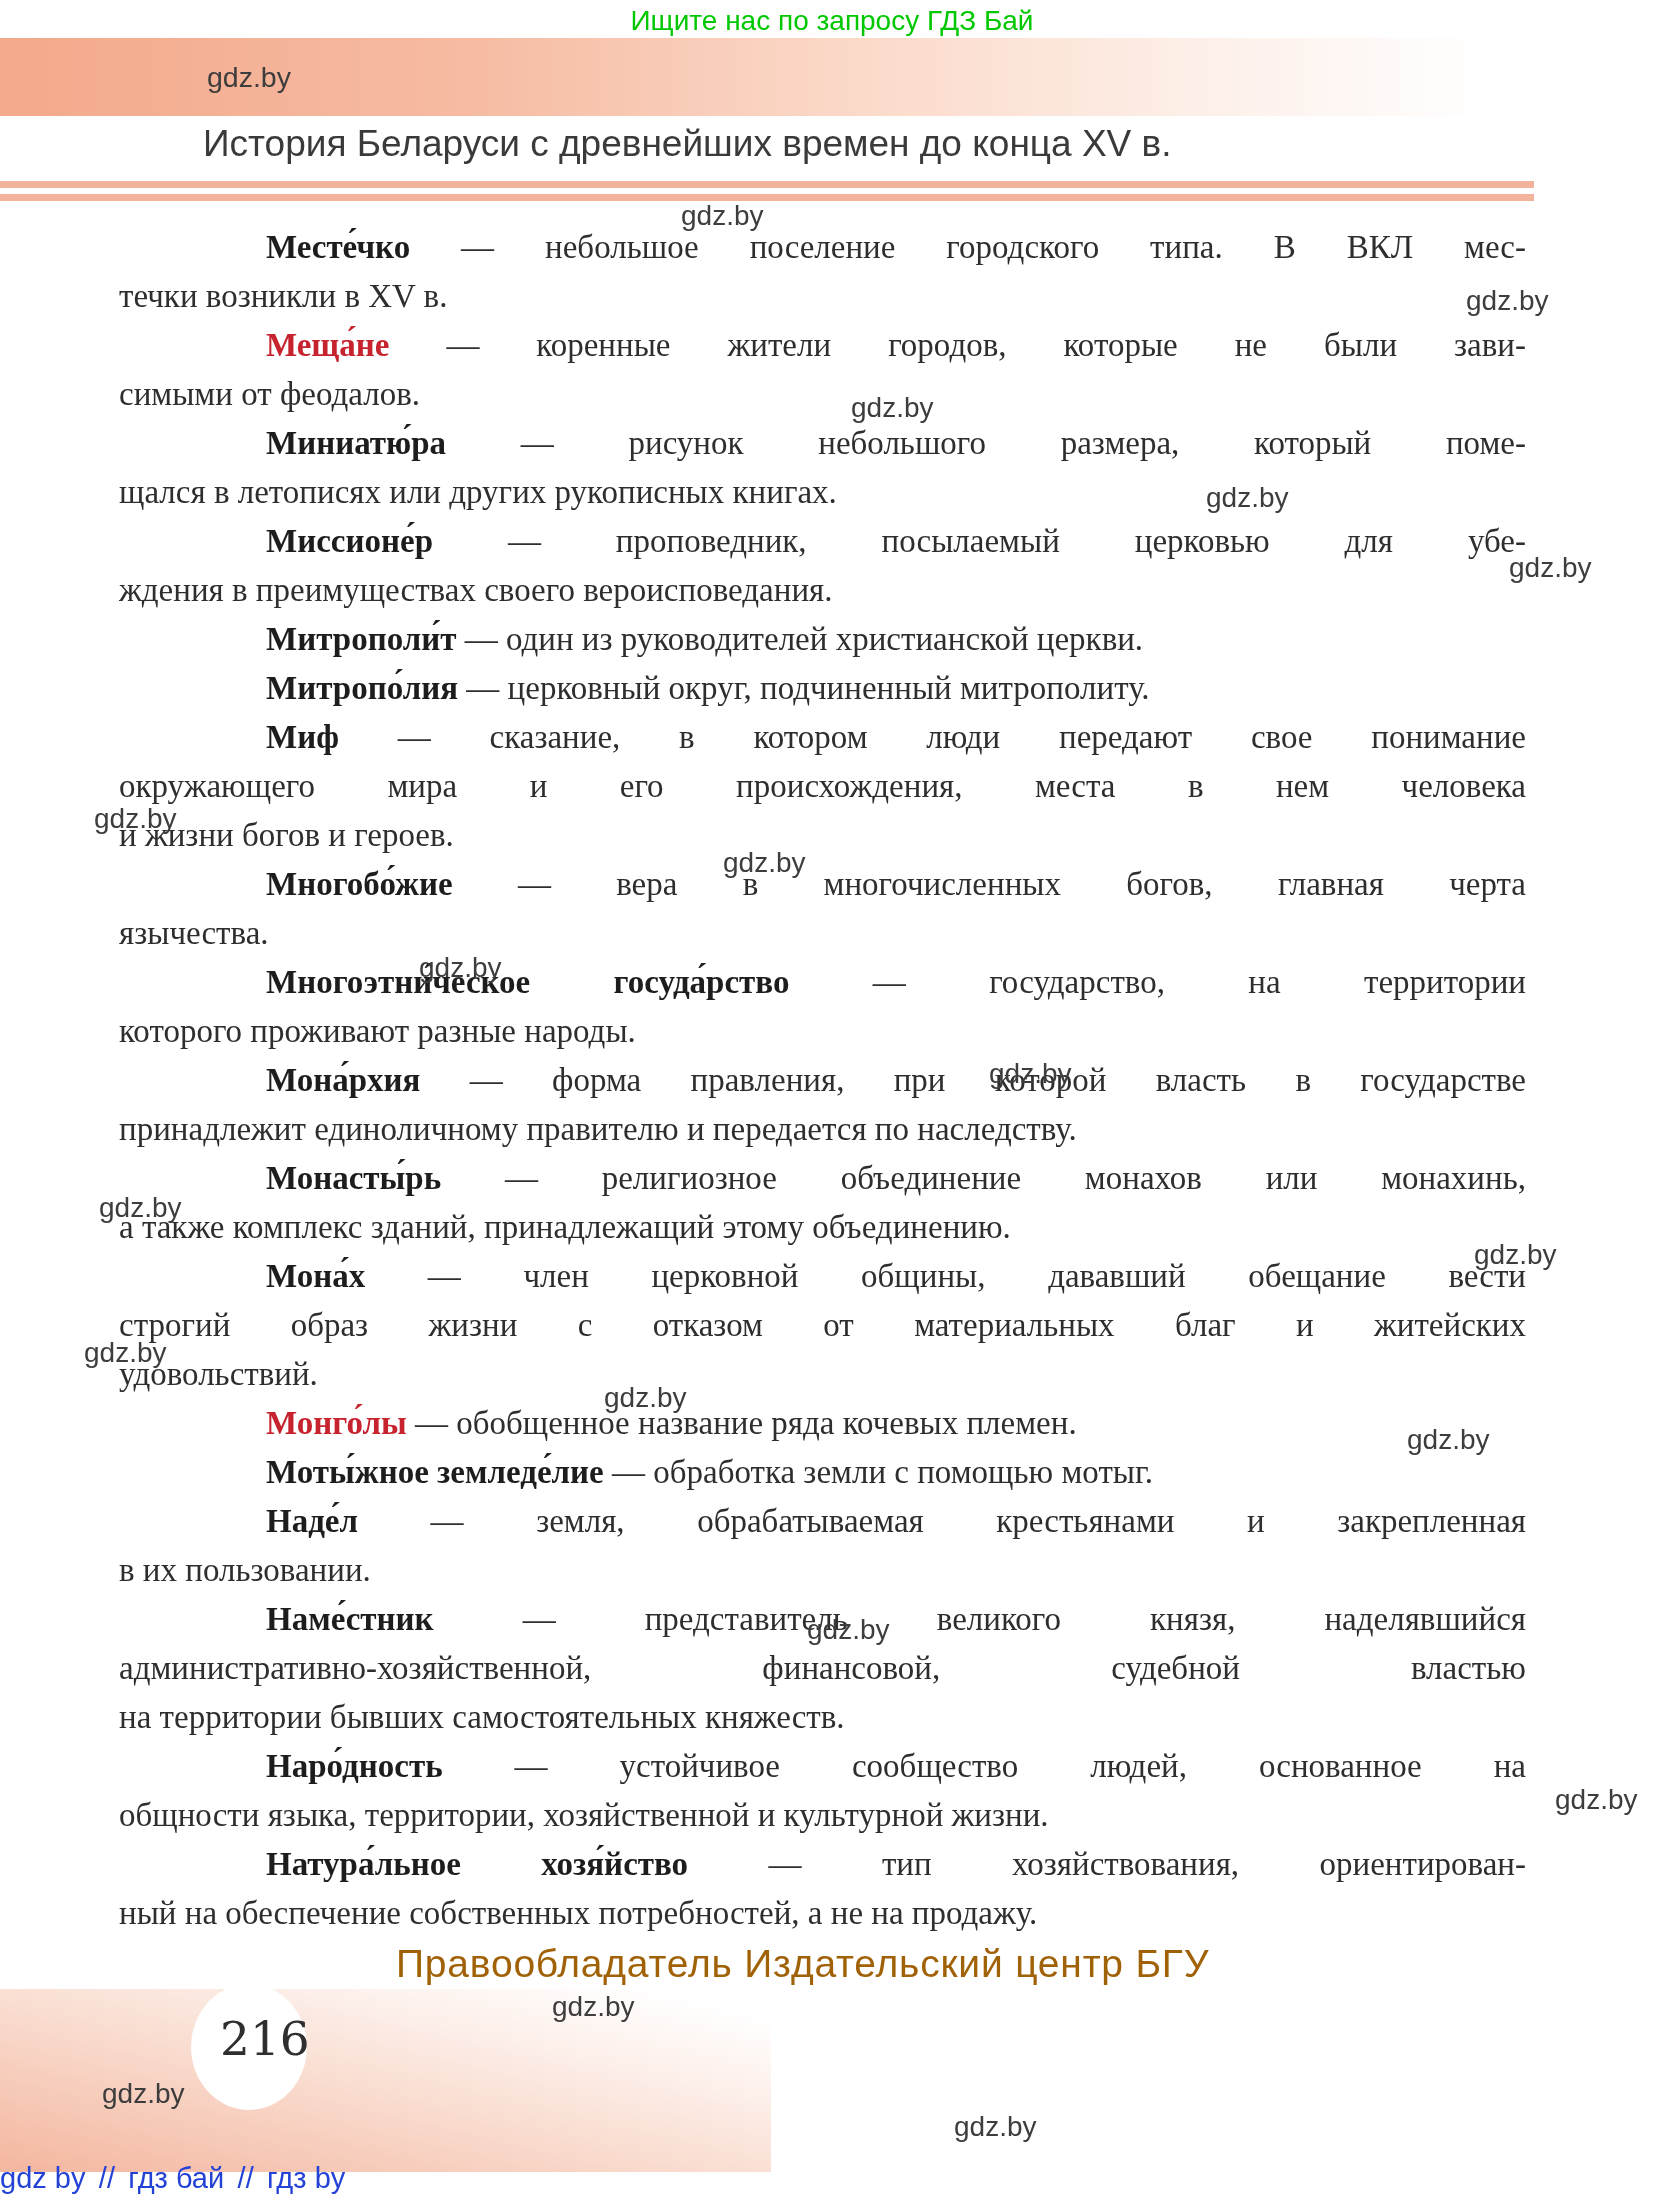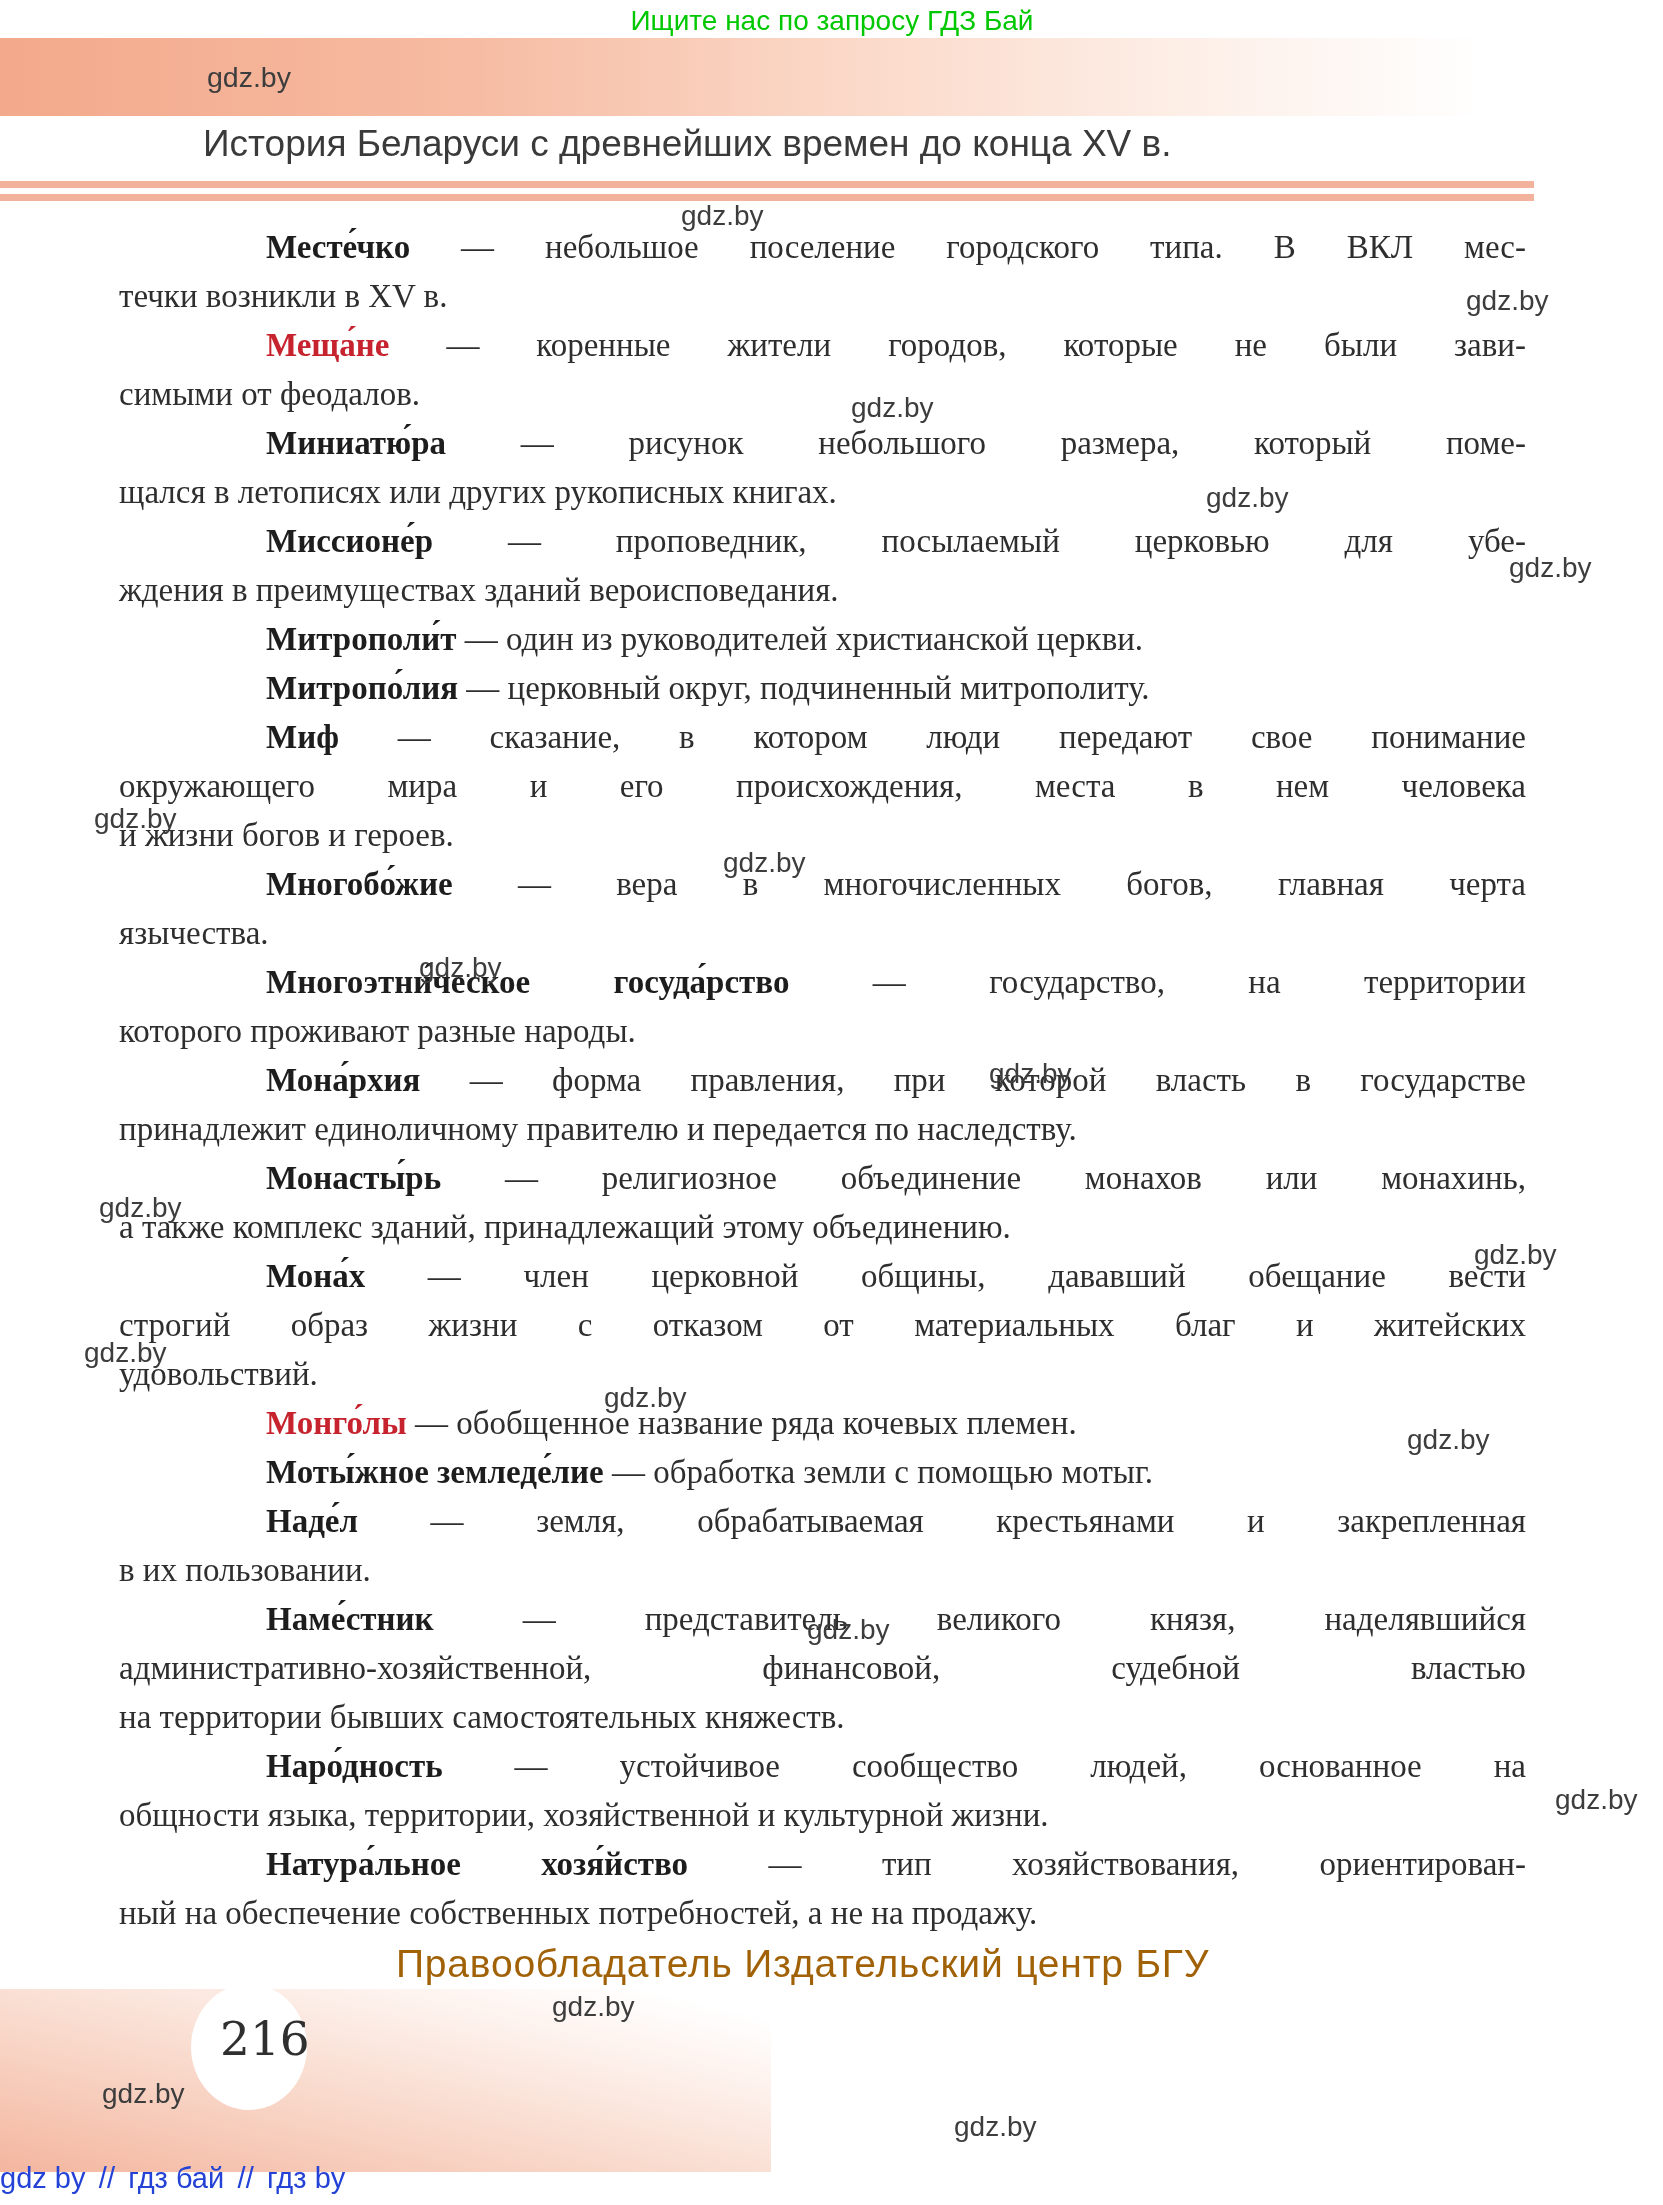--- a/index.html
+++ b/index.html
@@ -75,21 +75,21 @@
   <div class="rule rule-2"></div>
 
   <div class="glossary" id="glossary">
       <div class="line first just"><span class="term">Месте́чко</span> — небольшое поселение городского типа. В ВКЛ мес-</div>
       <div class="line">течки возникли в XV в.</div>
       <div class="line first just"><span class="term red">Меща́не</span> — коренные жители городов, которые не были зави-</div>
       <div class="line">симыми от феодалов.</div>
       <div class="line first just"><span class="term">Миниатю́ра</span> — рисунок небольшого размера, который поме-</div>
       <div class="line">щался в летописях или других рукописных книгах.</div>
       <div class="line first just"><span class="term">Миссионе́р</span> — проповедник, посылаемый церковью для убе-</div>
-      <div class="line">ждения в преимуществах зданий вероисповедания.</div>
+      <div class="line">ждения в преимуществах своего вероисповедания.</div>
       <div class="line first"><span class="term">Митрополи́т</span> — один из руководителей христианской церкви.</div>
       <div class="line first"><span class="term">Митропо́лия</span> — церковный округ, подчиненный митрополиту.</div>
       <div class="line first just"><span class="term">Миф</span> — сказание, в котором люди передают свое понимание</div>
       <div class="line just">окружающего мира и его происхождения, места в нем человека</div>
       <div class="line">и жизни богов и героев.</div>
       <div class="line first just"><span class="term">Многобо́жие</span> — вера в многочисленных богов, главная черта</div>
       <div class="line">язычества.</div>
       <div class="line first just"><span class="term">Многоэтни́ческое госуда́рство</span> — государство, на территории</div>
       <div class="line">которого проживают разные народы.</div>
       <div class="line first just"><span class="term">Мона́рхия</span> — форма правления, при которой власть в государстве</div>

